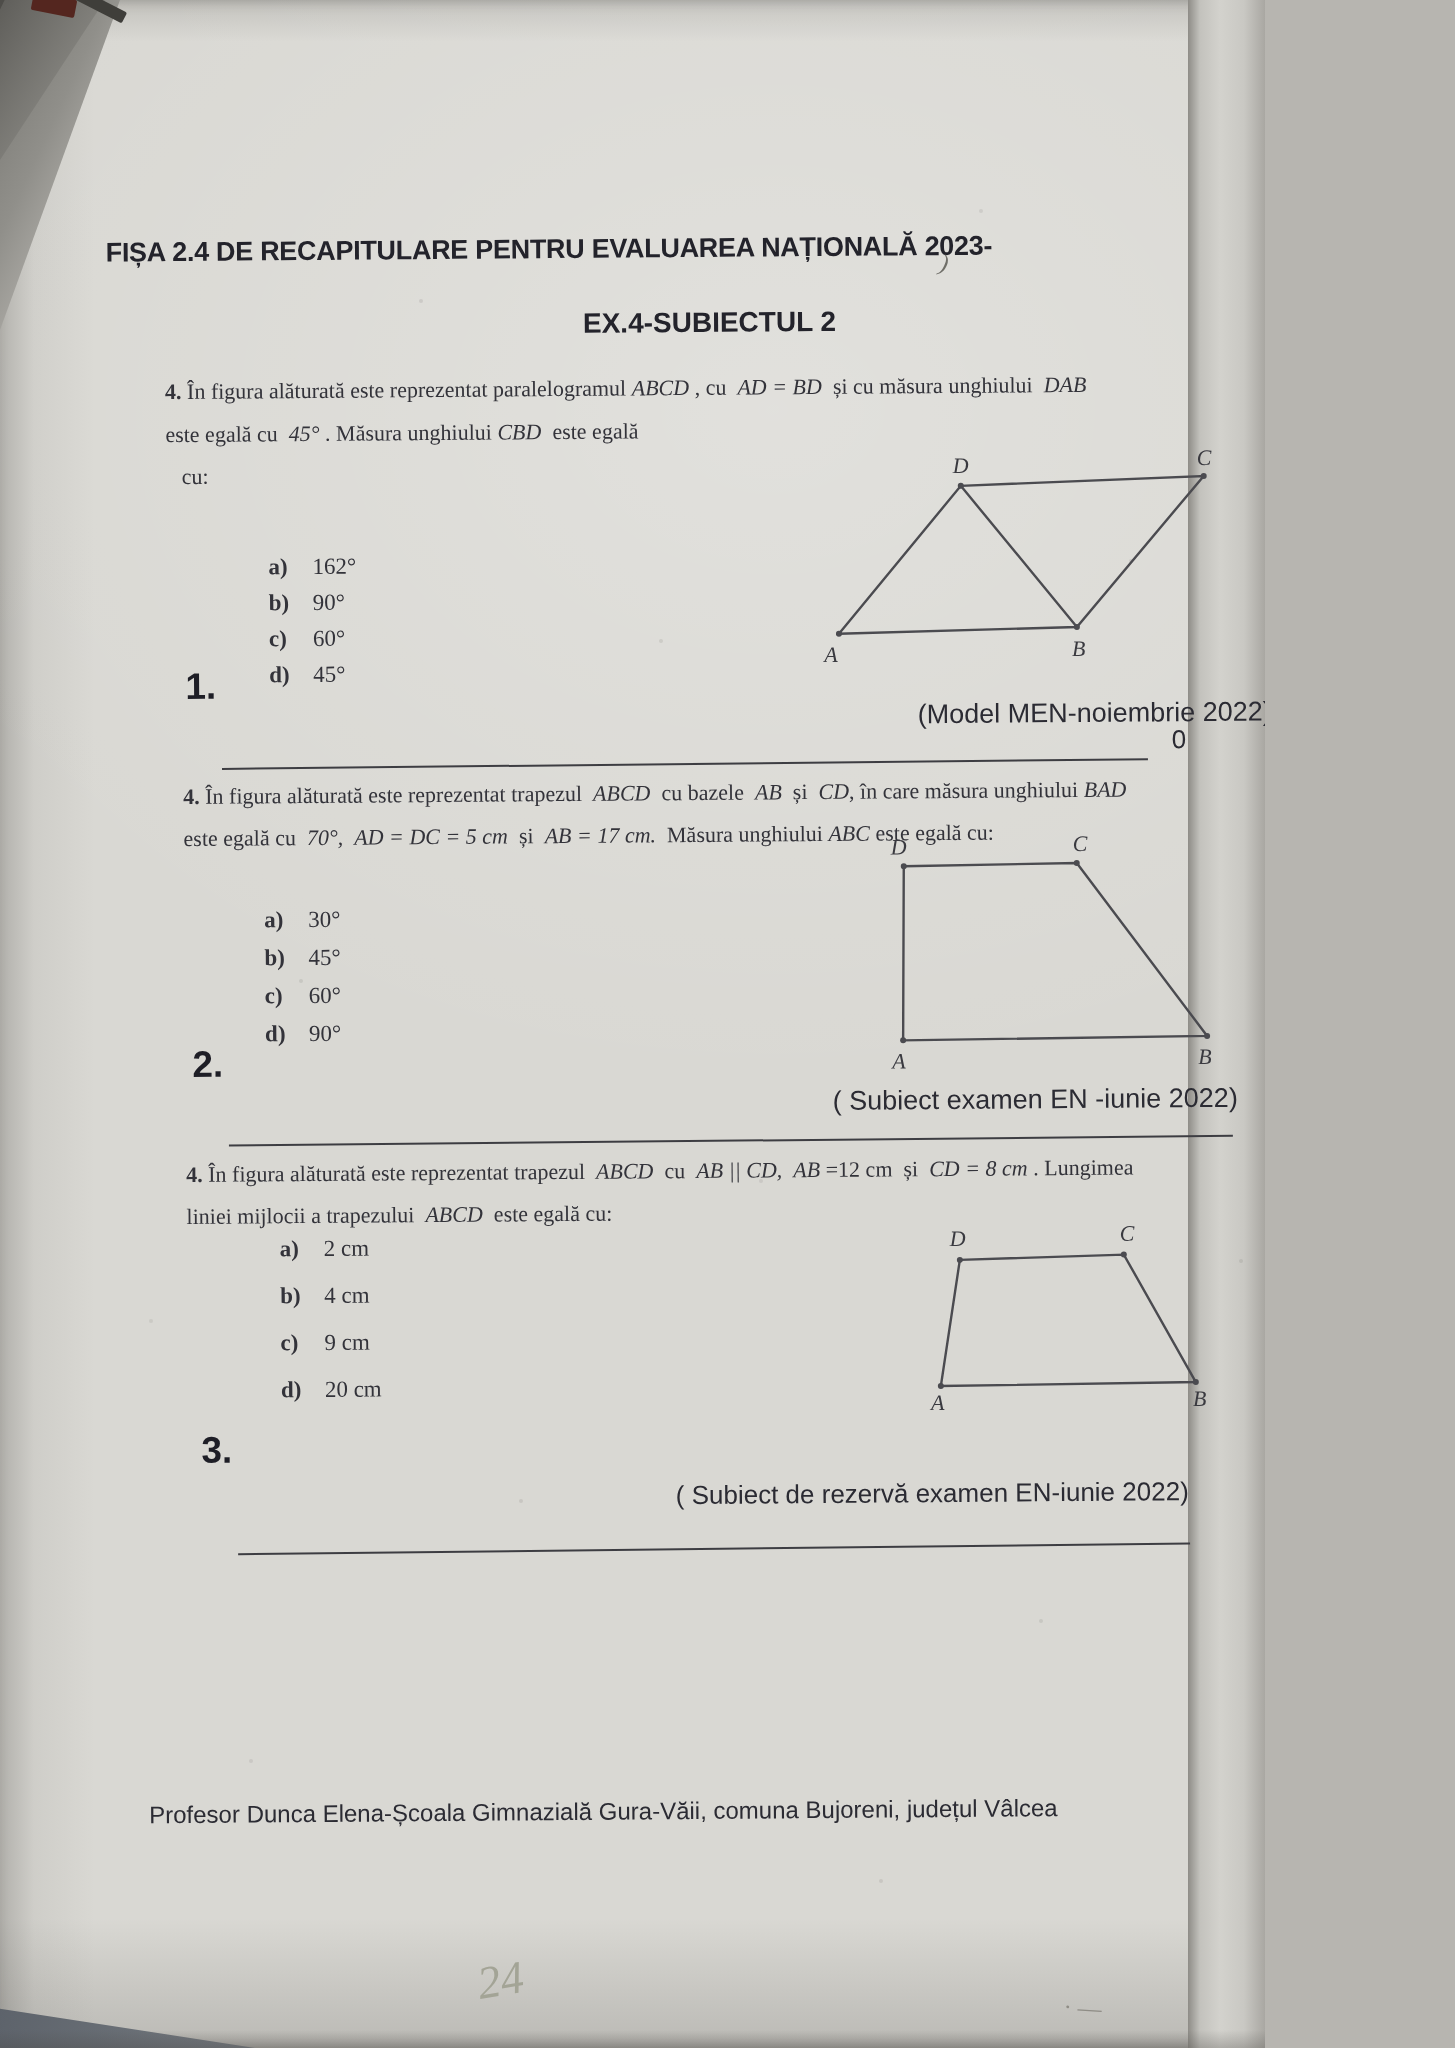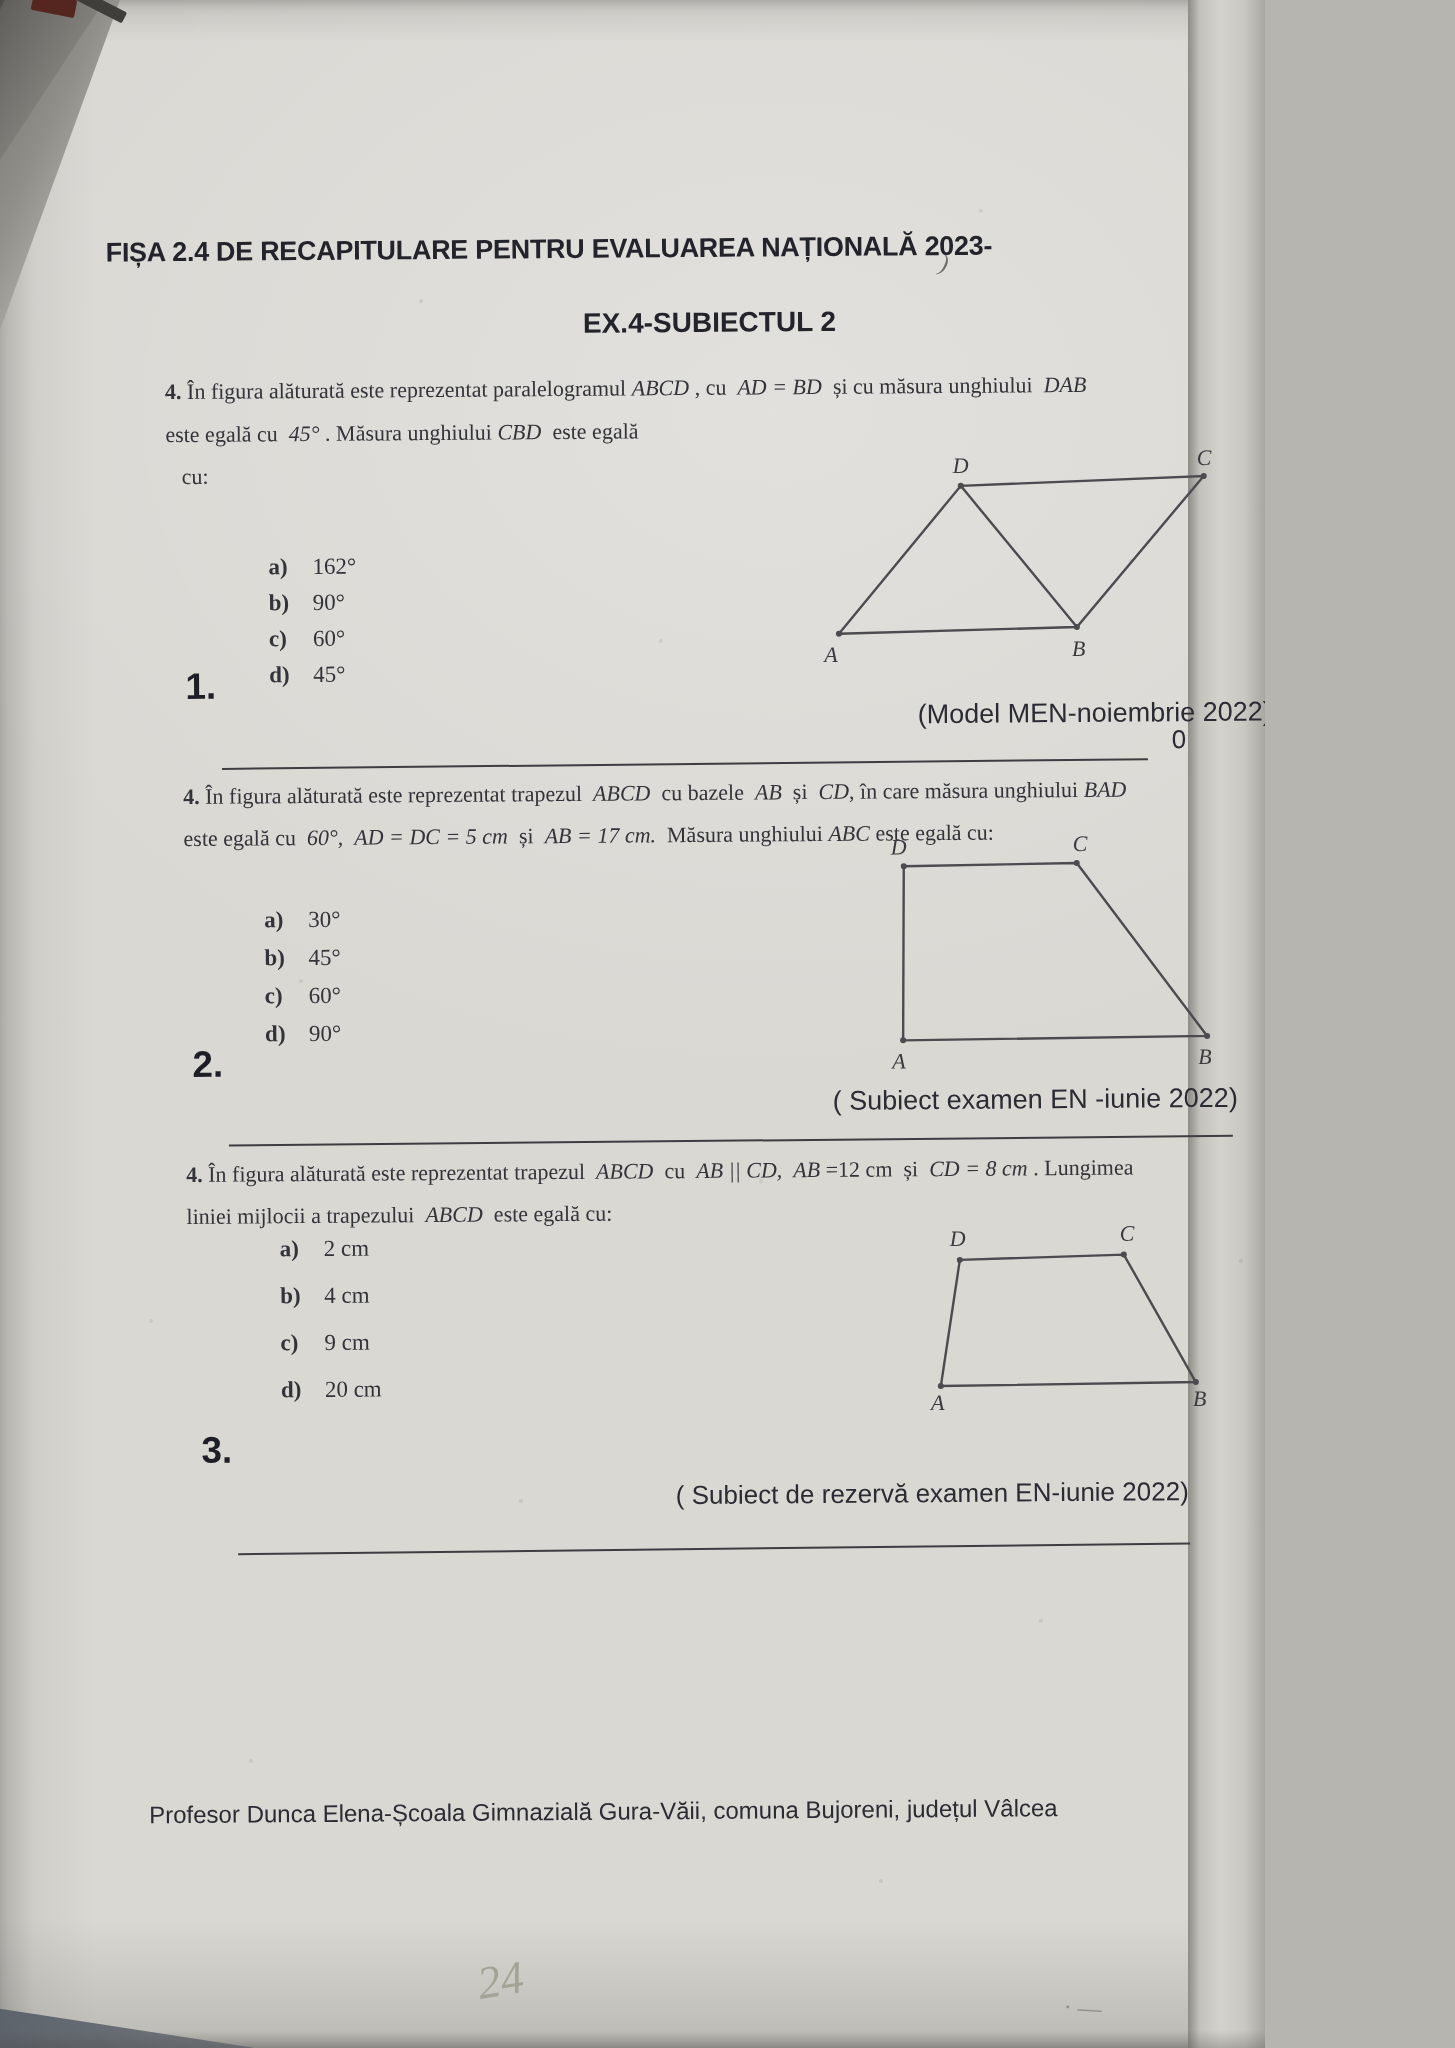--- a/index.html
+++ b/index.html
@@ -165,21 +165,21 @@
       <text x="396" y="24">C</text>
       <text x="22" y="218">A</text>
       <text x="270" y="214">B</text>
     </svg>
 
     <div class="source" style="left:920px; top:700px;">(Model MEN-noiembrie 2022)</div>
     <div class="stray-zero">0</div>
     <div class="sep sep1"></div>
 
     <div class="statement" style="left:185px; top:779px;"><span class="bd">4. </span><span>În figura alăturată este reprezentat trapezul  </span><span class="it">ABCD</span><span>  cu bazele  </span><span class="it">AB</span><span>  și  </span><span class="it">CD</span><span>, în care măsura unghiului </span><span class="it">BAD</span></div>
-    <div class="statement" style="left:185px; top:821px;"><span>este egală cu  </span><span class="it">60°,</span><span>  </span><span class="it">AD = DC = 5 cm</span><span>  și  </span><span class="it">AB = 17 cm.</span><span>  Măsura unghiului </span><span class="it">ABC</span><span> este egală cu:</span></div>
+    <div class="statement" style="left:185px; top:821px;"><span>este egală cu  </span><span class="it">70°,</span><span>  </span><span class="it">AD = DC = 5 cm</span><span>  și  </span><span class="it">AB = 17 cm.</span><span>  Măsura unghiului </span><span class="it">ABC</span><span> este egală cu:</span></div>
 
     <div class="opts opts-p2" style="left:265px; top:905px;">
       <div class="opt">
           <span class="opt-letter">a)</span>
           <span class="opt-value">30°</span>
         </div>
       <div class="opt">
           <span class="opt-letter">b)</span>
           <span class="opt-value">45°</span>
         </div>

